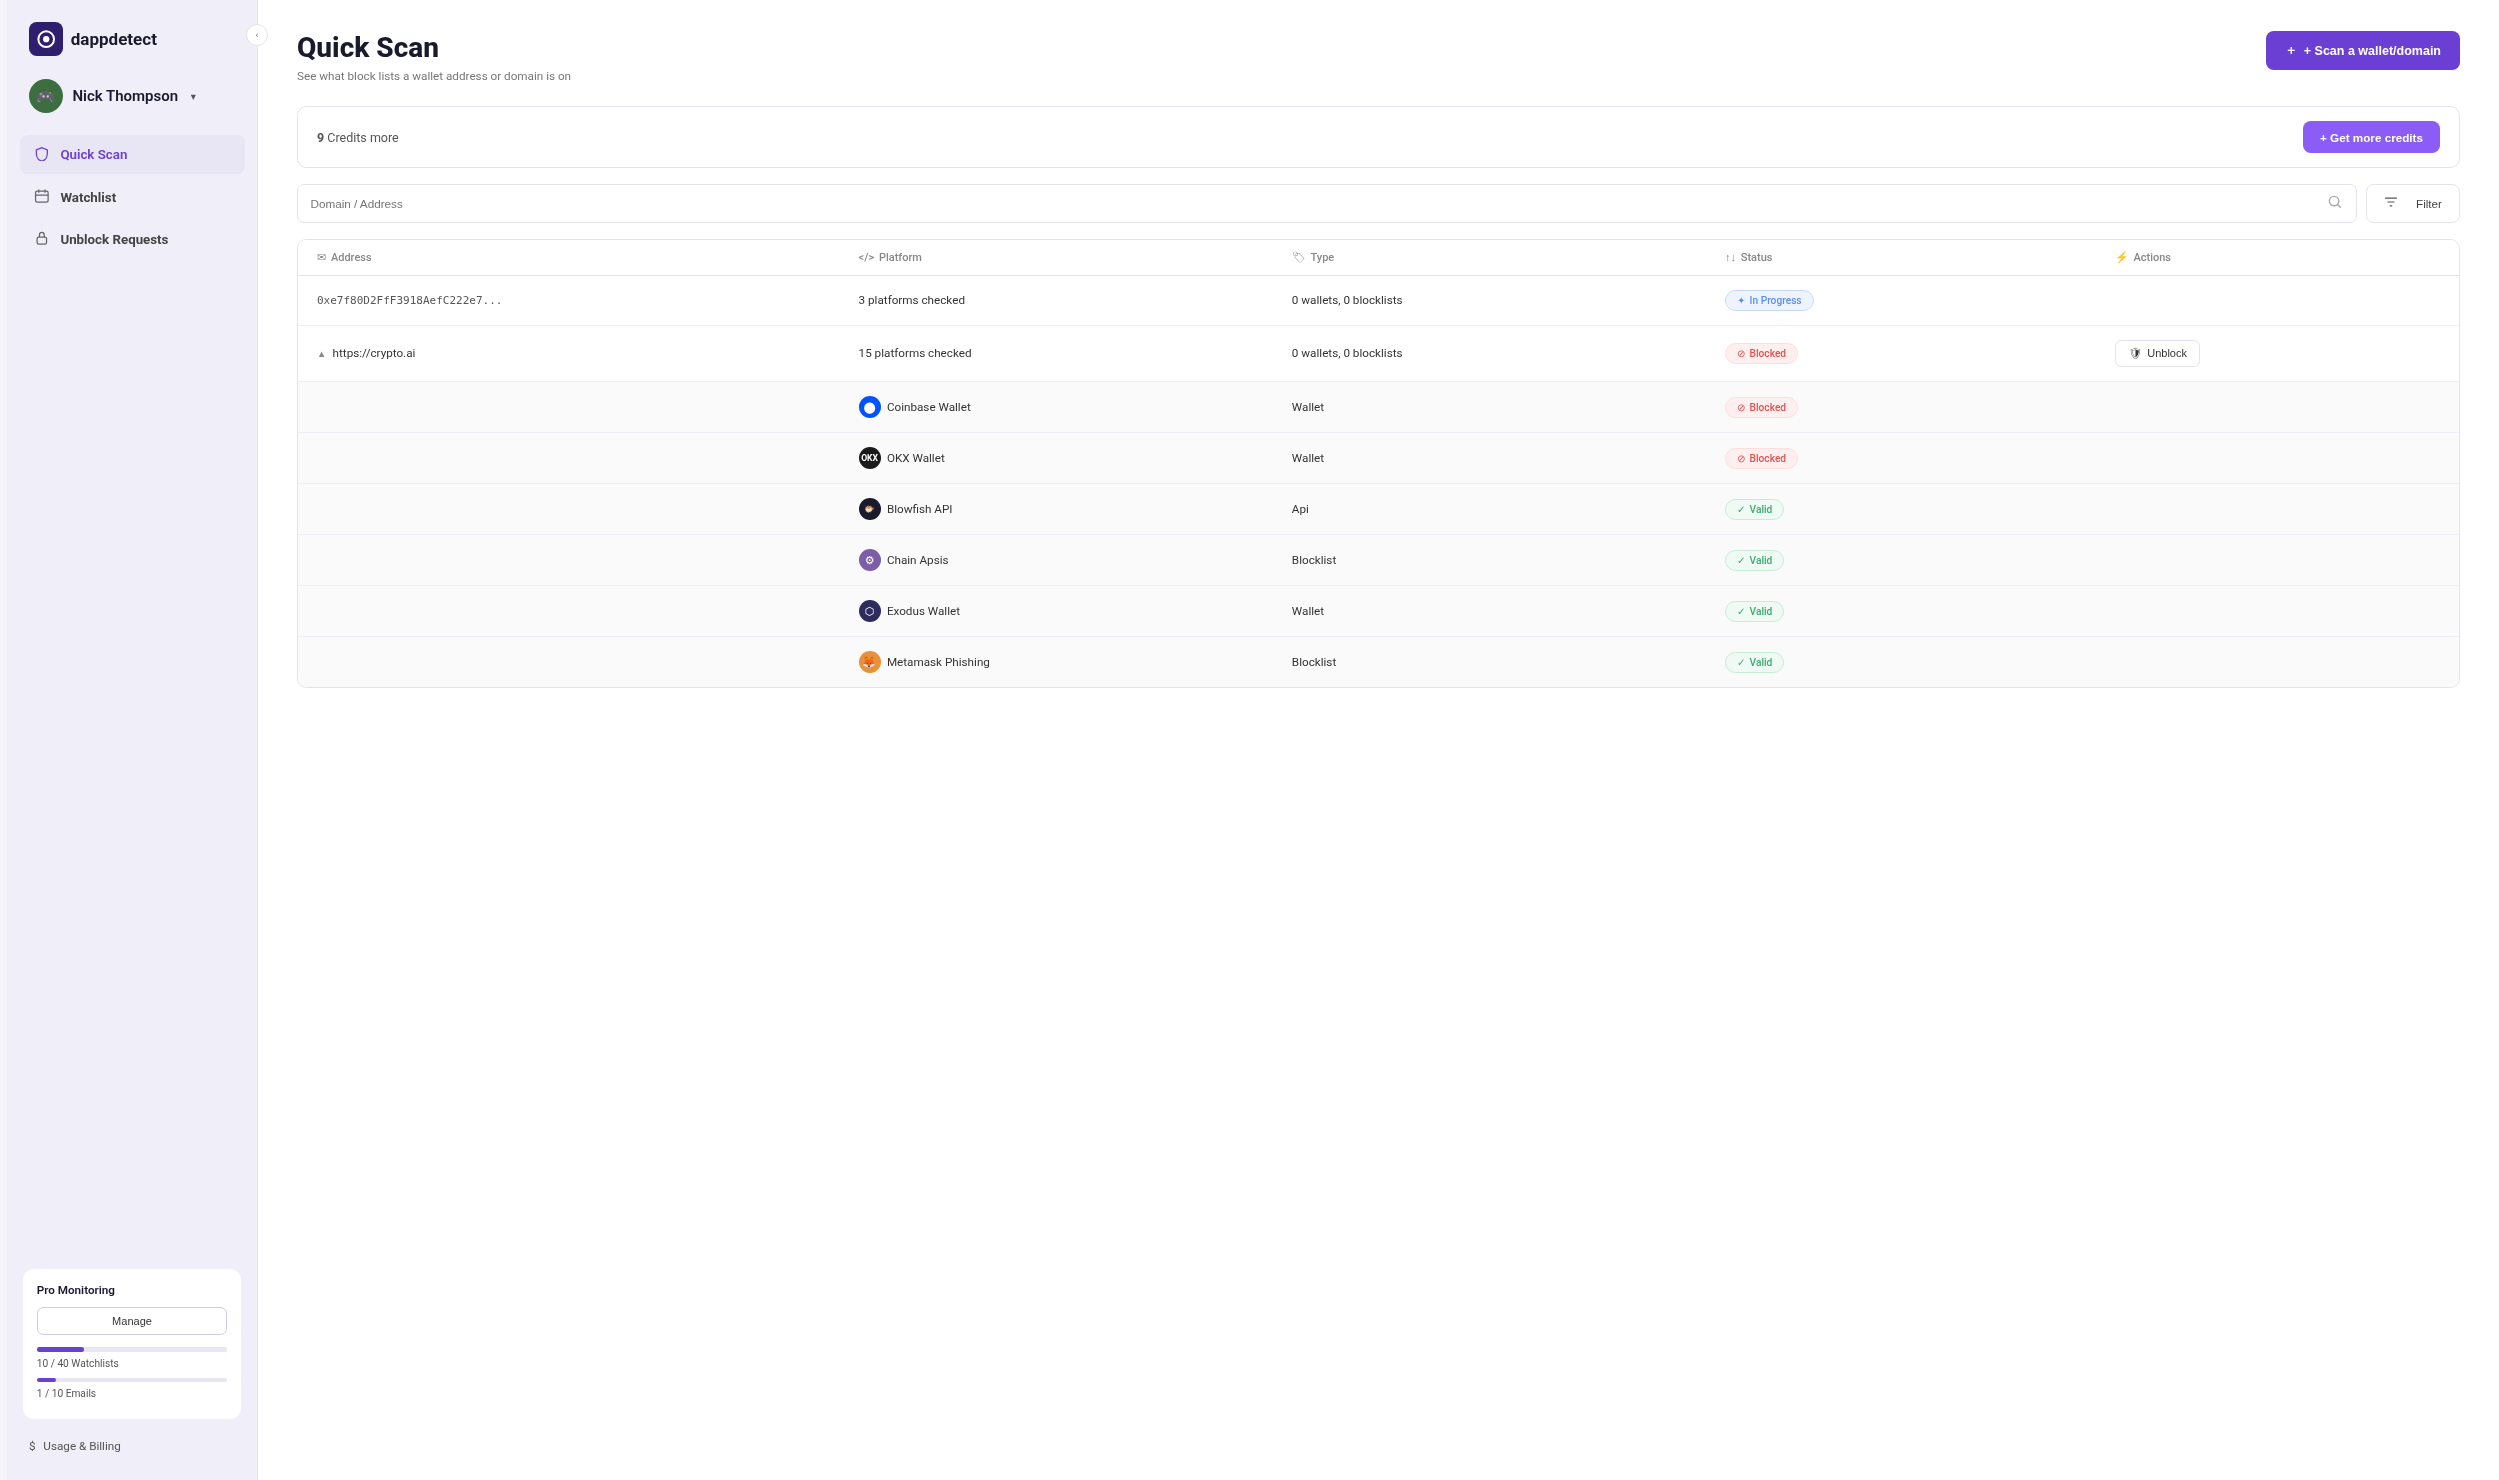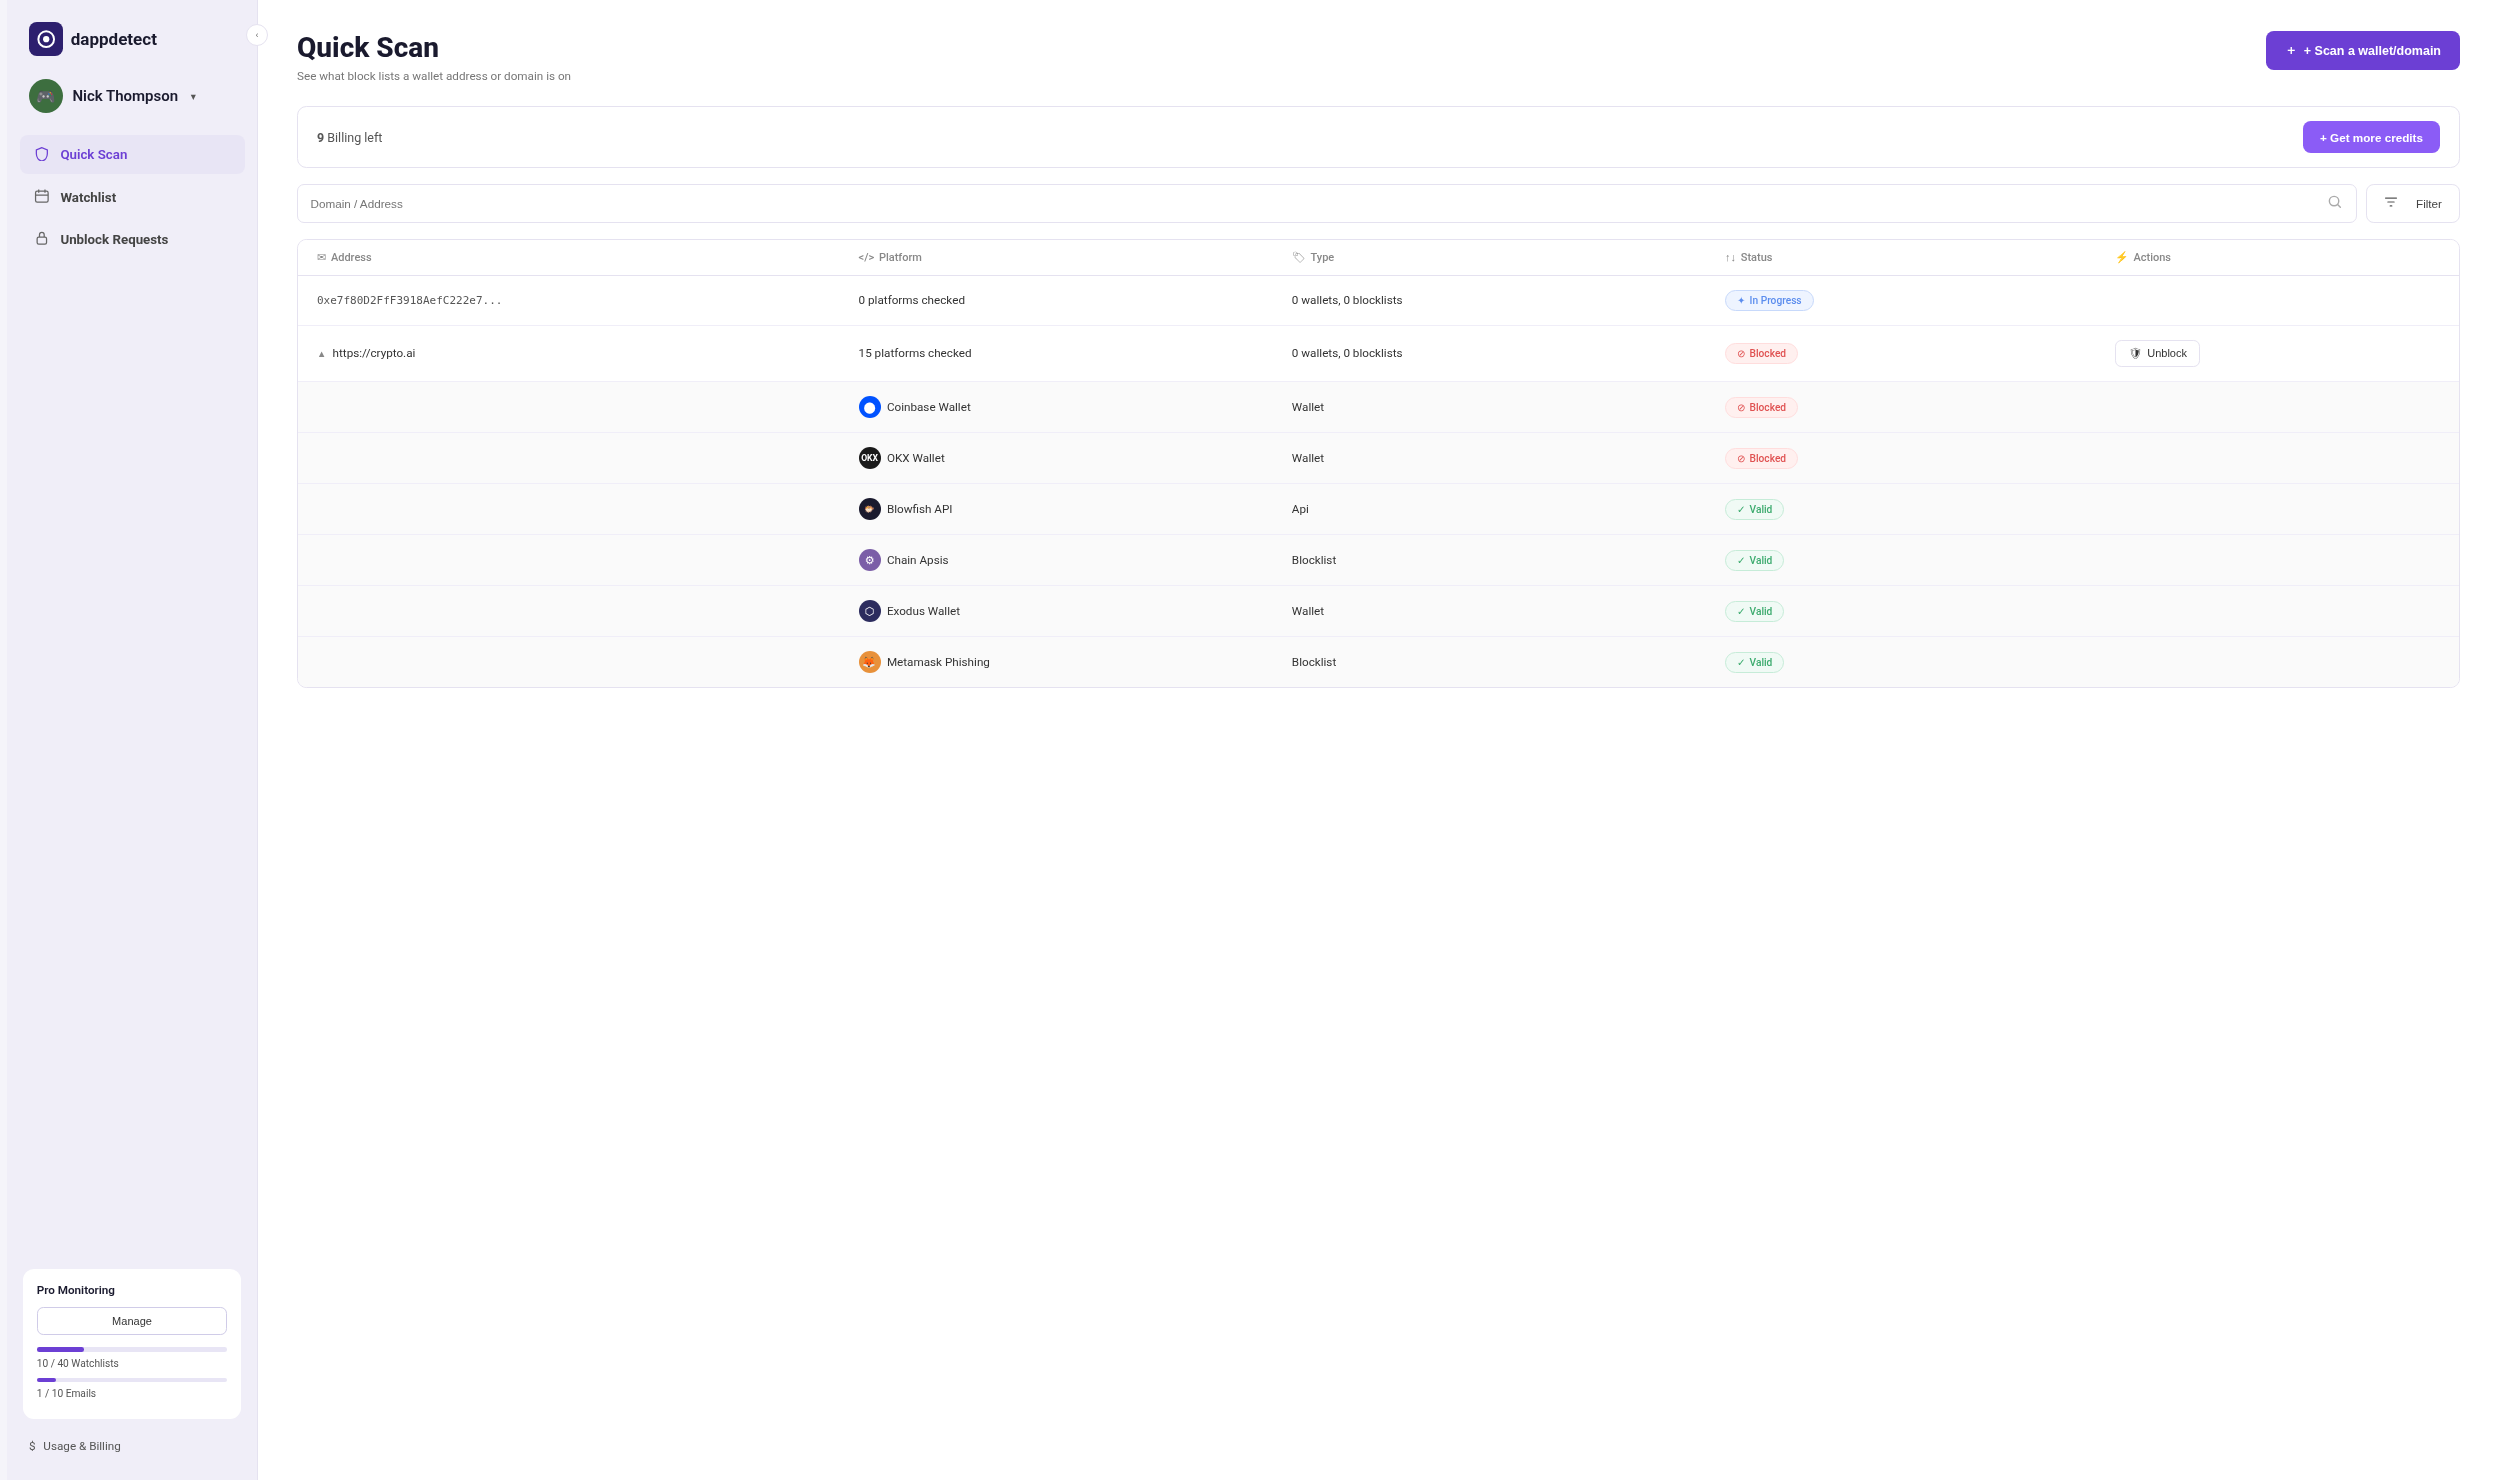--- a/index.html
+++ b/index.html
@@ -523,21 +523,21 @@
     </div>
     <button class="scan-btn">
       <span>＋</span>
       <span>+ Scan a wallet/domain</span>
     </button>
   </div>
 
   <div class="credits-bar">
     <span class="credits-text">
       <strong>9</strong>
-      <span> Billing left</span>
+      <span> Credits more</span>
     </span>
     <button class="get-credits-btn">
       <span>+ Get more credits</span>
     </button>
   </div>
 
   <div class="search-bar">
     <div class="search-input-wrap">
       <input class="search-input" type="text" placeholder="Domain / Address" style="">
       <span>
@@ -577,21 +577,21 @@
         <span>Status</span>
       </div>
       <div class="th">
         <span>⚡</span>
         <span>Actions</span>
       </div>
     </div>
 
     <div class="table-row">
       <div class="cell address">0xe7f80D2FfF3918AefC222e7...</div>
-      <div class="cell">0 platforms checked</div>
+      <div class="cell">3 platforms checked</div>
       <div class="cell">0 wallets, 0 blocklists</div>
       <div class="cell">
         <span class="badge in-progress">
           <span class="spin-icon">✦</span>
           <span>In Progress</span>
         </span>
       </div>
       <div class="cell"></div>
     </div>
 

